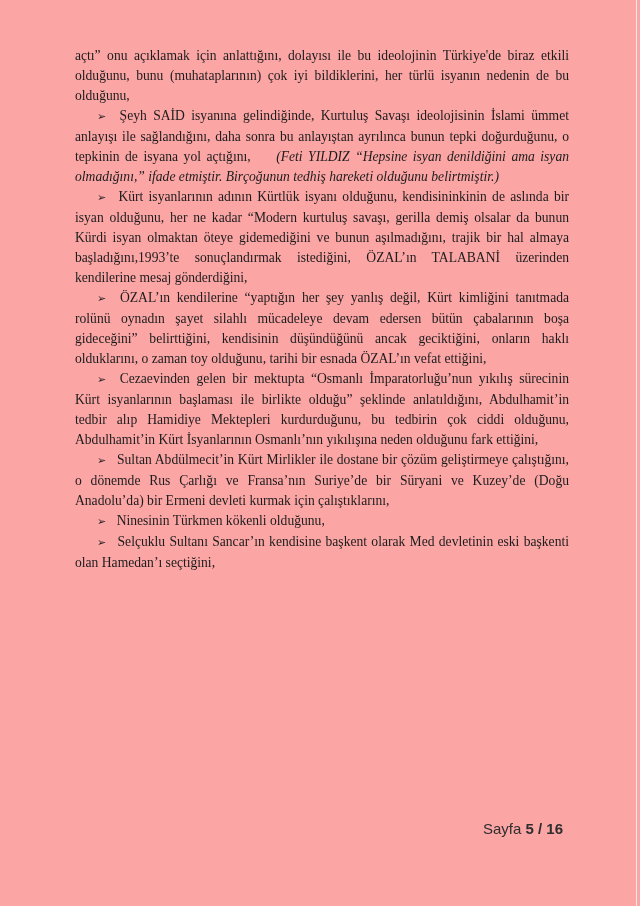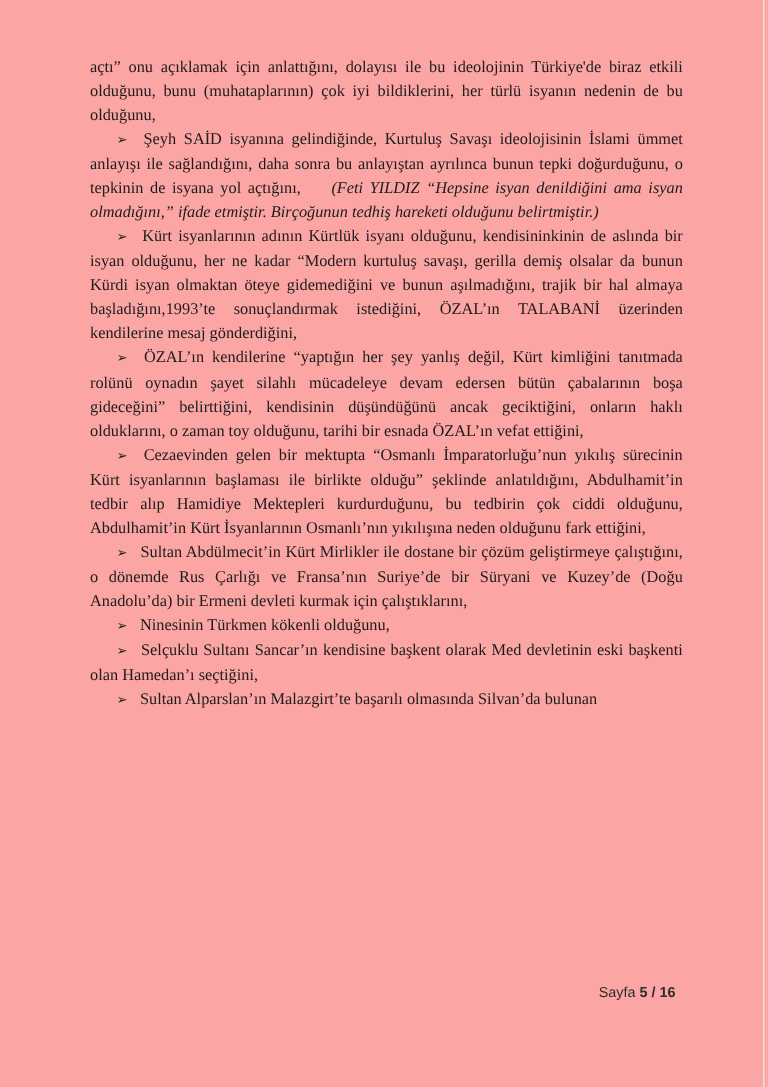--- a/index.html
+++ b/index.html
@@ -48,21 +48,21 @@
   }
   .italic-seg {
     font-style: italic;
     margin-left: 20px;
   }
   .footer {
     position: absolute;
     top: 820px;
     right: 77px;
     font-family: "Liberation Sans", sans-serif;
-    font-size: 12px;
+    font-size: 15px;
     color: #2e2e2e;
     white-space: nowrap;
   }
   .footer .num {
     font-weight: bold;
   }
 </style>
 </head>
 <body>
 
@@ -90,22 +90,20 @@
       <span>Sultan Abdülmecit’in Kürt Mirlikler ile dostane bir çözüm geliştirmeye çalıştığını, o dönemde Rus Çarlığı ve Fransa’nın Suriye’de bir Süryani ve Kuzey’de (Doğu Anadolu’da) bir Ermeni devleti kurmak için çalıştıklarını,</span></p>
 
 
     <p class="para bullet"><span class="glyph">➢</span>
       <span>Ninesinin Türkmen kökenli olduğunu,</span></p>
 
     <p class="para bullet"><span class="glyph">➢</span>
       <span>Selçuklu Sultanı Sancar’ın kendisine başkent olarak Med devletinin eski başkenti olan Hamedan’ı seçtiğini,</span></p>
 
 
-    <p class="para bullet"><span class="glyph">➢</span>
-      <span>Sultan Alparslan’ın Malazgirt’te başarılı olmasında Silvan’da bulunan</span></p>
 
   </div>
 
   <div class="footer"><span>Sayfa</span>
     <span class="num">5 / 16</span></div>
 
   <div class="page-edge-line"></div>
 
 </div>
 

